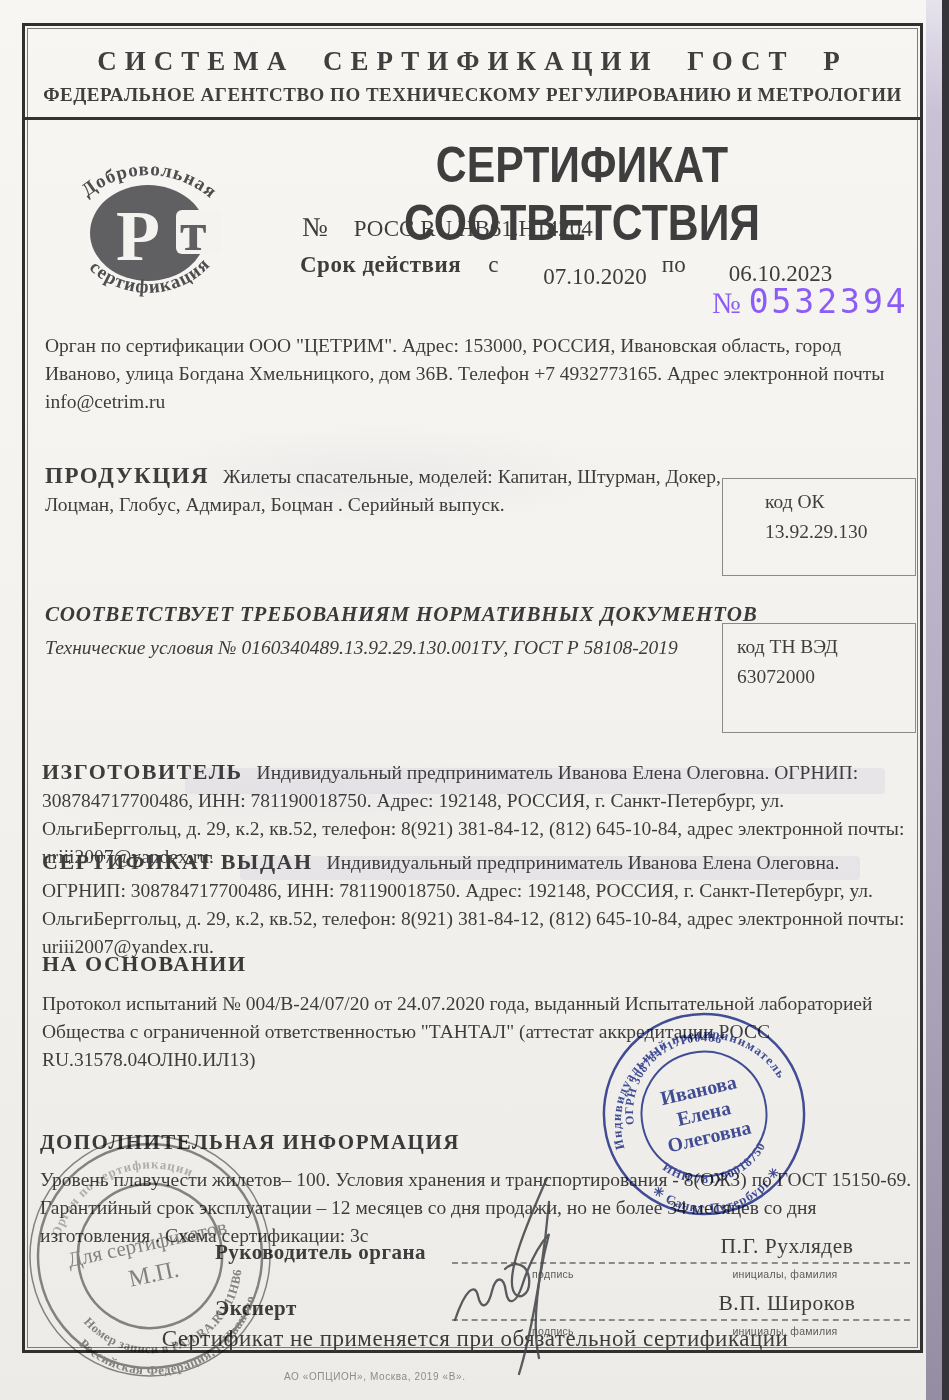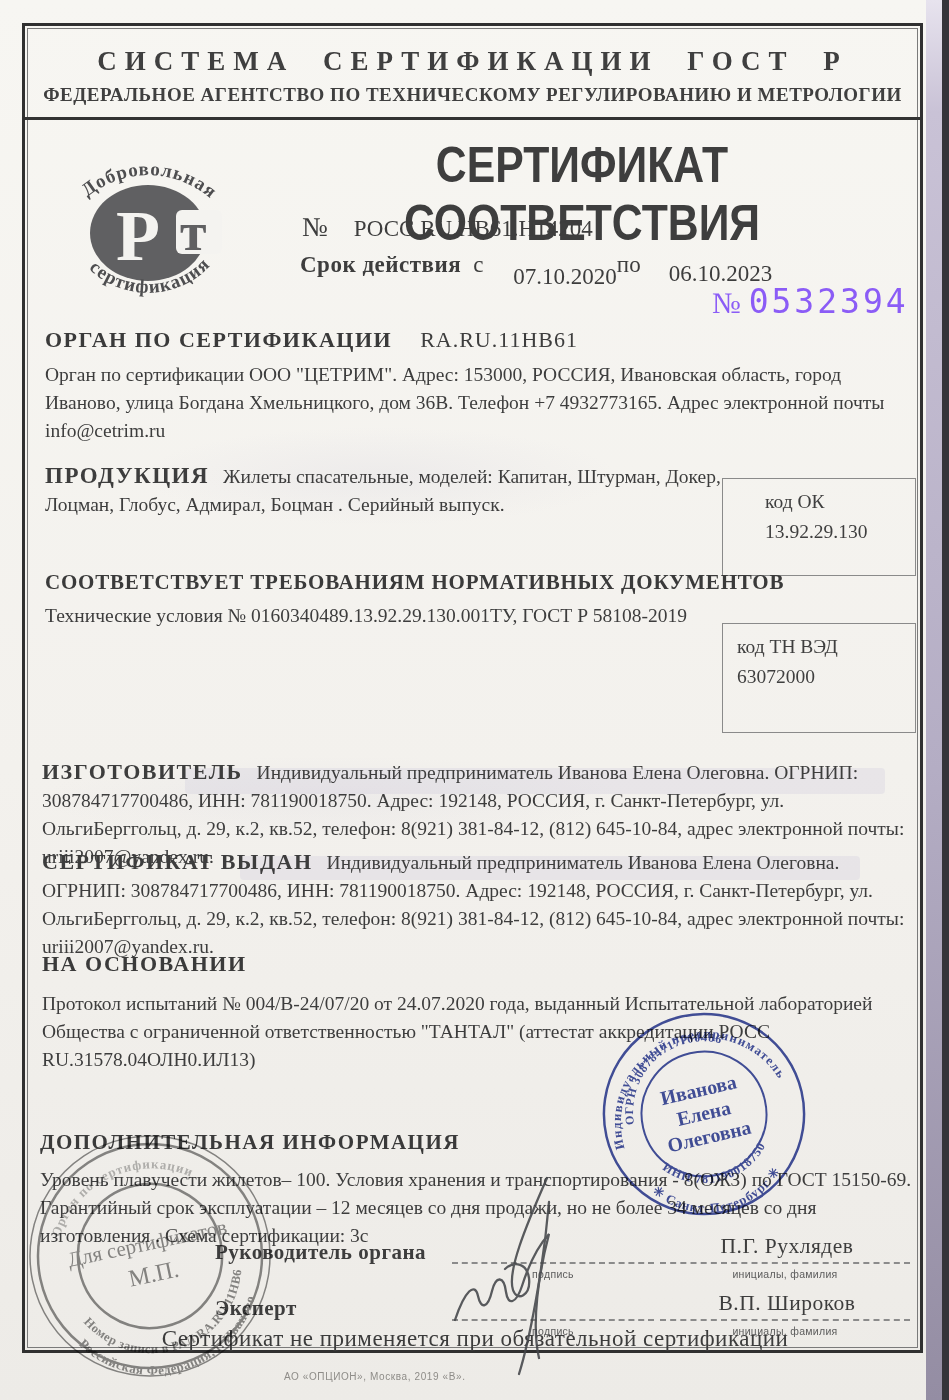--- a/index.html
+++ b/index.html
@@ -33,39 +33,39 @@
   .hdr1 { margin-top: 20px; font-size: 27px; font-weight: bold; letter-spacing: 8px;
     word-spacing: 14px; color: #3f3f3f; }
   .hdr2 { margin-top: 7px; font-size: 19px; font-weight: bold; letter-spacing: .5px; color: #3f3f3f; }
 
   .doc-title { left: 252px; top: 142px; width: 660px; text-align: center;
     font-family: "Liberation Sans", sans-serif; font-weight: bold; font-size: 45px;
     color: #3e3e3e; letter-spacing: 0px; transform: scale(.95, 1.12); }
 
   .regno { left: 302px; top: 212px; font-size: 23px; }
   .regno .nosign { font-size: 27px; margin-right: 26px; }
-  .validity { left: 300px; top: 252px; font-size: 23px; display: flex; align-items: flex-start; }
+  .validity { left: 300px; top: 252px; font-size: 23px; display: flex; align-items: flex-start; gap: 15px; }
   .validity .vlabel { font-weight: 600; letter-spacing: .5px; }
   .validity .vfrom-lbl { margin-left: 12px; }
   .validity .vfrom { margin: 12px 0 0 30px; }
   .validity .vto-lbl { }
   .validity .vto { margin: 9px 0 0 28px; }
   .blankno { left: 712px; top: 282px; color: #8b5cf6; }
   .blankno .nosign { font-size: 30px; margin-right: 8px; }
   .blankno .digits { font-family: "DejaVu Sans Mono", monospace; font-size: 33px; letter-spacing: 3px; }
 
   
   .sec { font-size: 19.5px; line-height: 28px; }
   .sec-h { font-weight: bold; font-size: 22px; letter-spacing: 1.5px; color: #3a3a3a; }
   .sec-code { font-size: 22px; margin-left: 28px; letter-spacing: 1px; }
   .sec p { margin-top: 6px; }
 
   .organ { left: 45px; top: 326px; width: 862px; }
   .production { left: 45px; top: 462px; width: 678px; }
-  .compliance { left: 45px; top: 568px; width: 862px; }
+  .compliance { left: 45px; top: 600px; width: 862px; font-style: italic; }
   .compliance .sec-h { font-size: 21px; letter-spacing: .8px; }
   .manufacturer { left: 42px; top: 758px; width: 870px; }
   .issued { left: 42px; top: 848px; width: 870px; }
   .basis { left: 42px; top: 950px; width: 880px; }
   .basis p { margin-top: 12px; width: 868px; }
   .additional { left: 40px; top: 1128px; width: 880px; }
   .additional .sec-h { font-size: 21px; }
   .additional p { margin-top: 10px; width: 872px; }
   .inline-h { font-weight: bold; font-size: 22px; letter-spacing: 1.5px; margin-right: 14px; }
 
@@ -135,23 +135,20 @@
   <span class="vfrom">07.10.2020</span>
   <span class="vto-lbl">по</span>
   <span class="vto">06.10.2023</span>
 </div>
 
 <div class="abs blankno">
   <span class="nosign">№</span><span class="digits">0532394</span>
 </div>
 
 <div class="abs sec organ">
-  <div>
-    <span class="sec-h">ОРГАН ПО СЕРТИФИКАЦИИ</span><span class="sec-code">RA.RU.11НВ61</span>
-  </div>
   <p>Орган по сертификации ООО "ЦЕТРИМ". Адрес: 153000, РОССИЯ, Ивановская область, город Иваново, улица Богдана Хмельницкого, дом 36В. Телефон +7 4932773165. Адрес электронной почты info@cetrim.ru</p>
 </div>
 
 <div class="abs sec production">
   <span class="inline-h" style="font-size:23px;">ПРОДУКЦИЯ</span><span>Жилеты спасательные, моделей:  Капитан, Штурман, Докер, Лоцман, Глобус, Адмирал, Боцман . Серийный выпуск.</span>
 </div>
 <div class="abs code-box ok">
   <div>код ОК</div>
   <div>13.92.29.130</div>
 </div>

